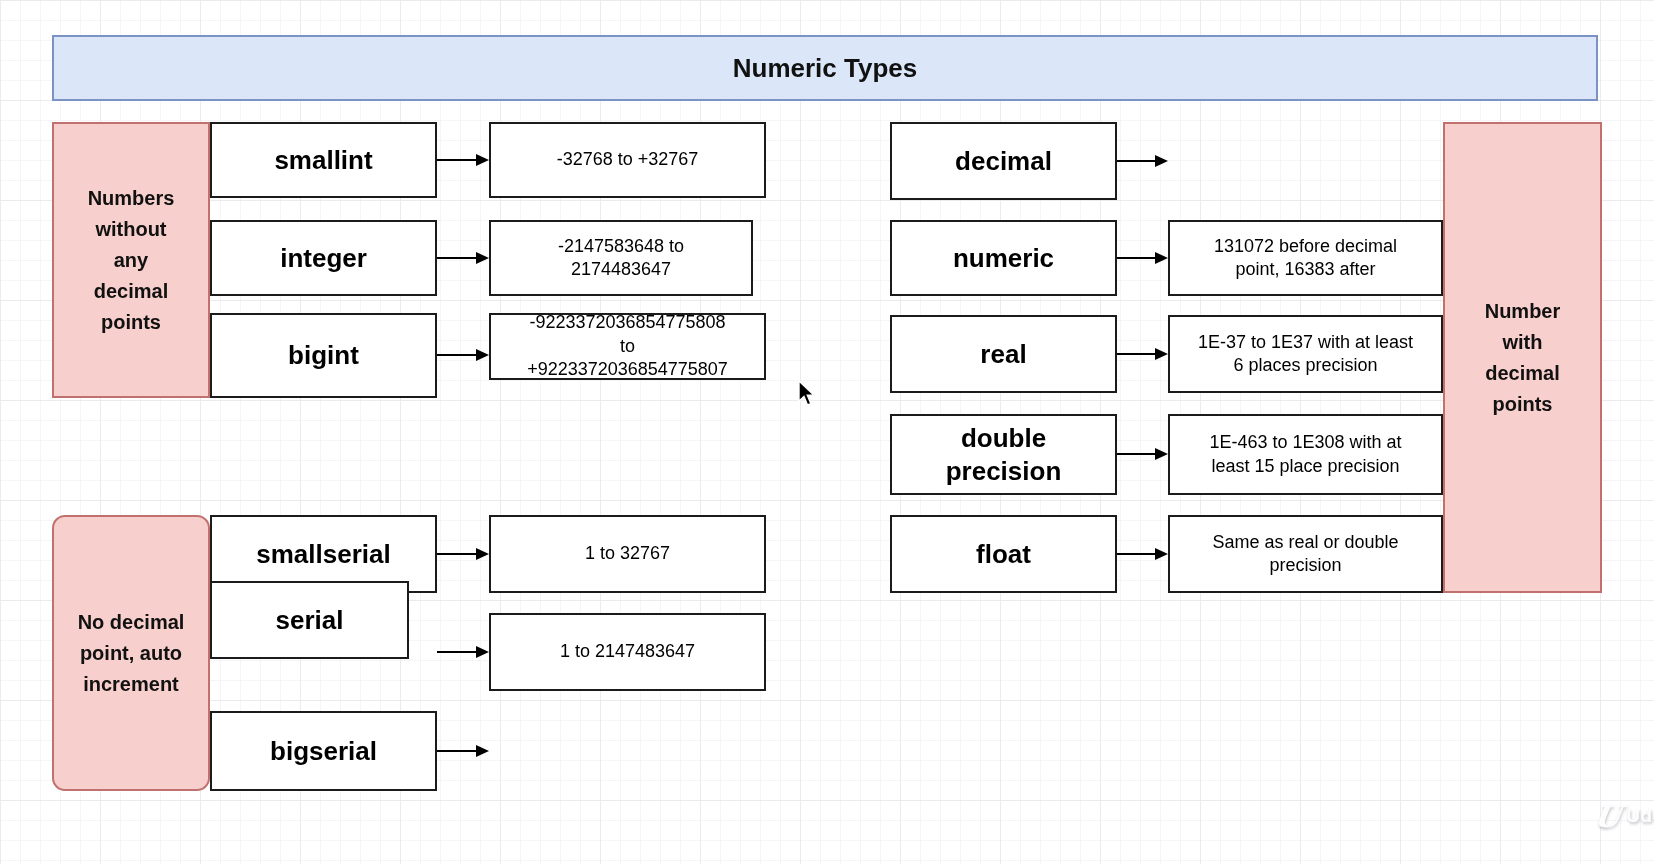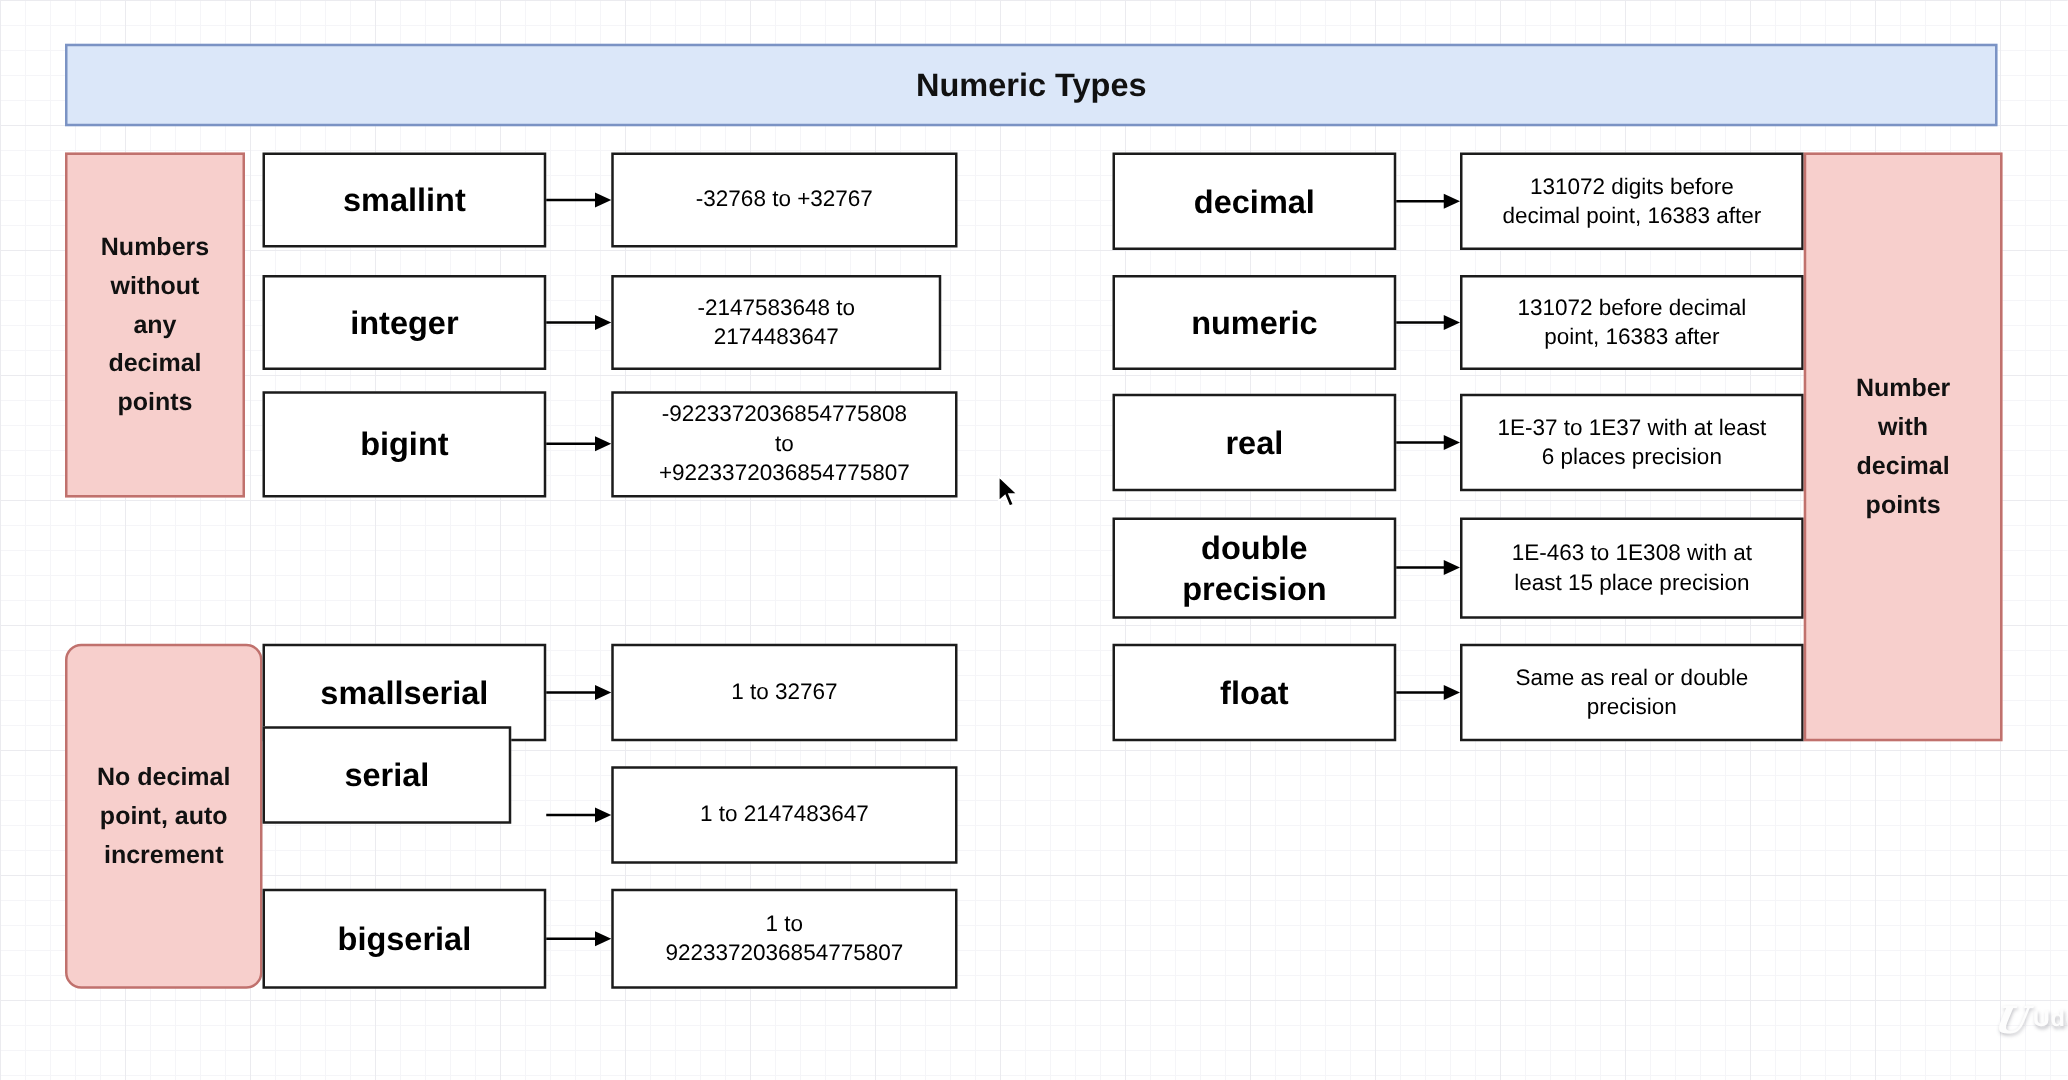--- a/index.html
+++ b/index.html
@@ -70,45 +70,43 @@
 </style>
 </head>
 <body>
 
 <div class="canvas">
 
   <div class="abs banner" style="left:52px;top:35px;width:1546px;height:66px;">
     <span>Numeric Types</span>
   </div>
 
-  <div class="abs pinkbox" style="left:52px;top:122px;width:144px;height:276px;">Numbers
+  <div class="abs pinkbox" style="left:52px;top:122px;width:158px;height:276px;">Numbers
 without
 any
 decimal
 points</div>
 
   <div class="abs node typebox" style="left:210px;top:122px;width:227px;height:76px;">smallint</div>
   <div class="abs arrow" style="left:437px;top:154px;width:52px;"></div>
   <div class="abs node rangebox" style="left:489px;top:122px;width:277px;height:76px;">-32768 to +32767</div>
 
   <div class="abs node typebox" style="left:210px;top:220px;width:227px;height:76px;">integer</div>
   <div class="abs arrow" style="left:437px;top:252px;width:52px;"></div>
   <div class="abs node rangebox" style="left:489px;top:220px;width:264px;height:76px;">-2147583648 to
 2174483647</div>
 
   <div class="abs node typebox" style="left:210px;top:313px;width:227px;height:85px;">bigint</div>
   <div class="abs arrow" style="left:437px;top:349px;width:52px;"></div>
-  <div class="abs node rangebox" style="left:489px;top:313px;width:277px;height:85px;">-9223372036854775808
+  <div class="abs node rangebox" style="left:489px;top:313px;width:277px;height:67px;">-9223372036854775808
 to
 +9223372036854775807</div>
 
   <div class="abs node typebox" style="left:890px;top:122px;width:227px;height:78px;">decimal</div>
   <div class="abs arrow" style="left:1117px;top:155px;width:51px;"></div>
-  <div class="abs node rangebox" style="left:1168px;top:122px;width:275px;height:78px;">131072 digits before
-decimal point, 16383 after</div>
 
   <div class="abs node typebox" style="left:890px;top:220px;width:227px;height:76px;">numeric</div>
   <div class="abs arrow" style="left:1117px;top:252px;width:51px;"></div>
   <div class="abs node rangebox" style="left:1168px;top:220px;width:275px;height:76px;">131072 before decimal
 point, 16383 after</div>
 
   <div class="abs node typebox" style="left:890px;top:315px;width:227px;height:78px;">real</div>
   <div class="abs arrow" style="left:1117px;top:348px;width:51px;"></div>
   <div class="abs node rangebox" style="left:1168px;top:315px;width:275px;height:78px;">1E-37 to 1E37 with at least
 6 places precision</div>
@@ -136,22 +134,20 @@
   <div class="abs node typebox" style="left:210px;top:515px;width:227px;height:78px;">smallserial</div>
   <div class="abs arrow" style="left:437px;top:548px;width:52px;"></div>
   <div class="abs node rangebox" style="left:489px;top:515px;width:277px;height:78px;">1 to 32767</div>
 
   <div class="abs node typebox" style="left:210px;top:581px;width:199px;height:78px;">serial</div>
   <div class="abs arrow" style="left:437px;top:646px;width:52px;"></div>
   <div class="abs node rangebox" style="left:489px;top:613px;width:277px;height:78px;">1 to 2147483647</div>
 
   <div class="abs node typebox" style="left:210px;top:711px;width:227px;height:80px;">bigserial</div>
   <div class="abs arrow" style="left:437px;top:745px;width:52px;"></div>
-  <div class="abs node rangebox" style="left:489px;top:711px;width:277px;height:80px;">1 to
-9223372036854775807</div>
 
   <svg class="abs" style="left:797px;top:380px;" width="22" height="28" viewBox="0 0 22 28">
     <polygon points="2,1 2,21 7,16.5 10.5,25 13.8,23.6 10.3,15.3 17,15.3" fill="#000000" stroke="#ffffff" stroke-width="1.4"></polygon>
   </svg>
 
   <div class="abs watermark">
     <span class="logo">U</span>
     <span class="wtext">Ude</span>
   </div>
 

